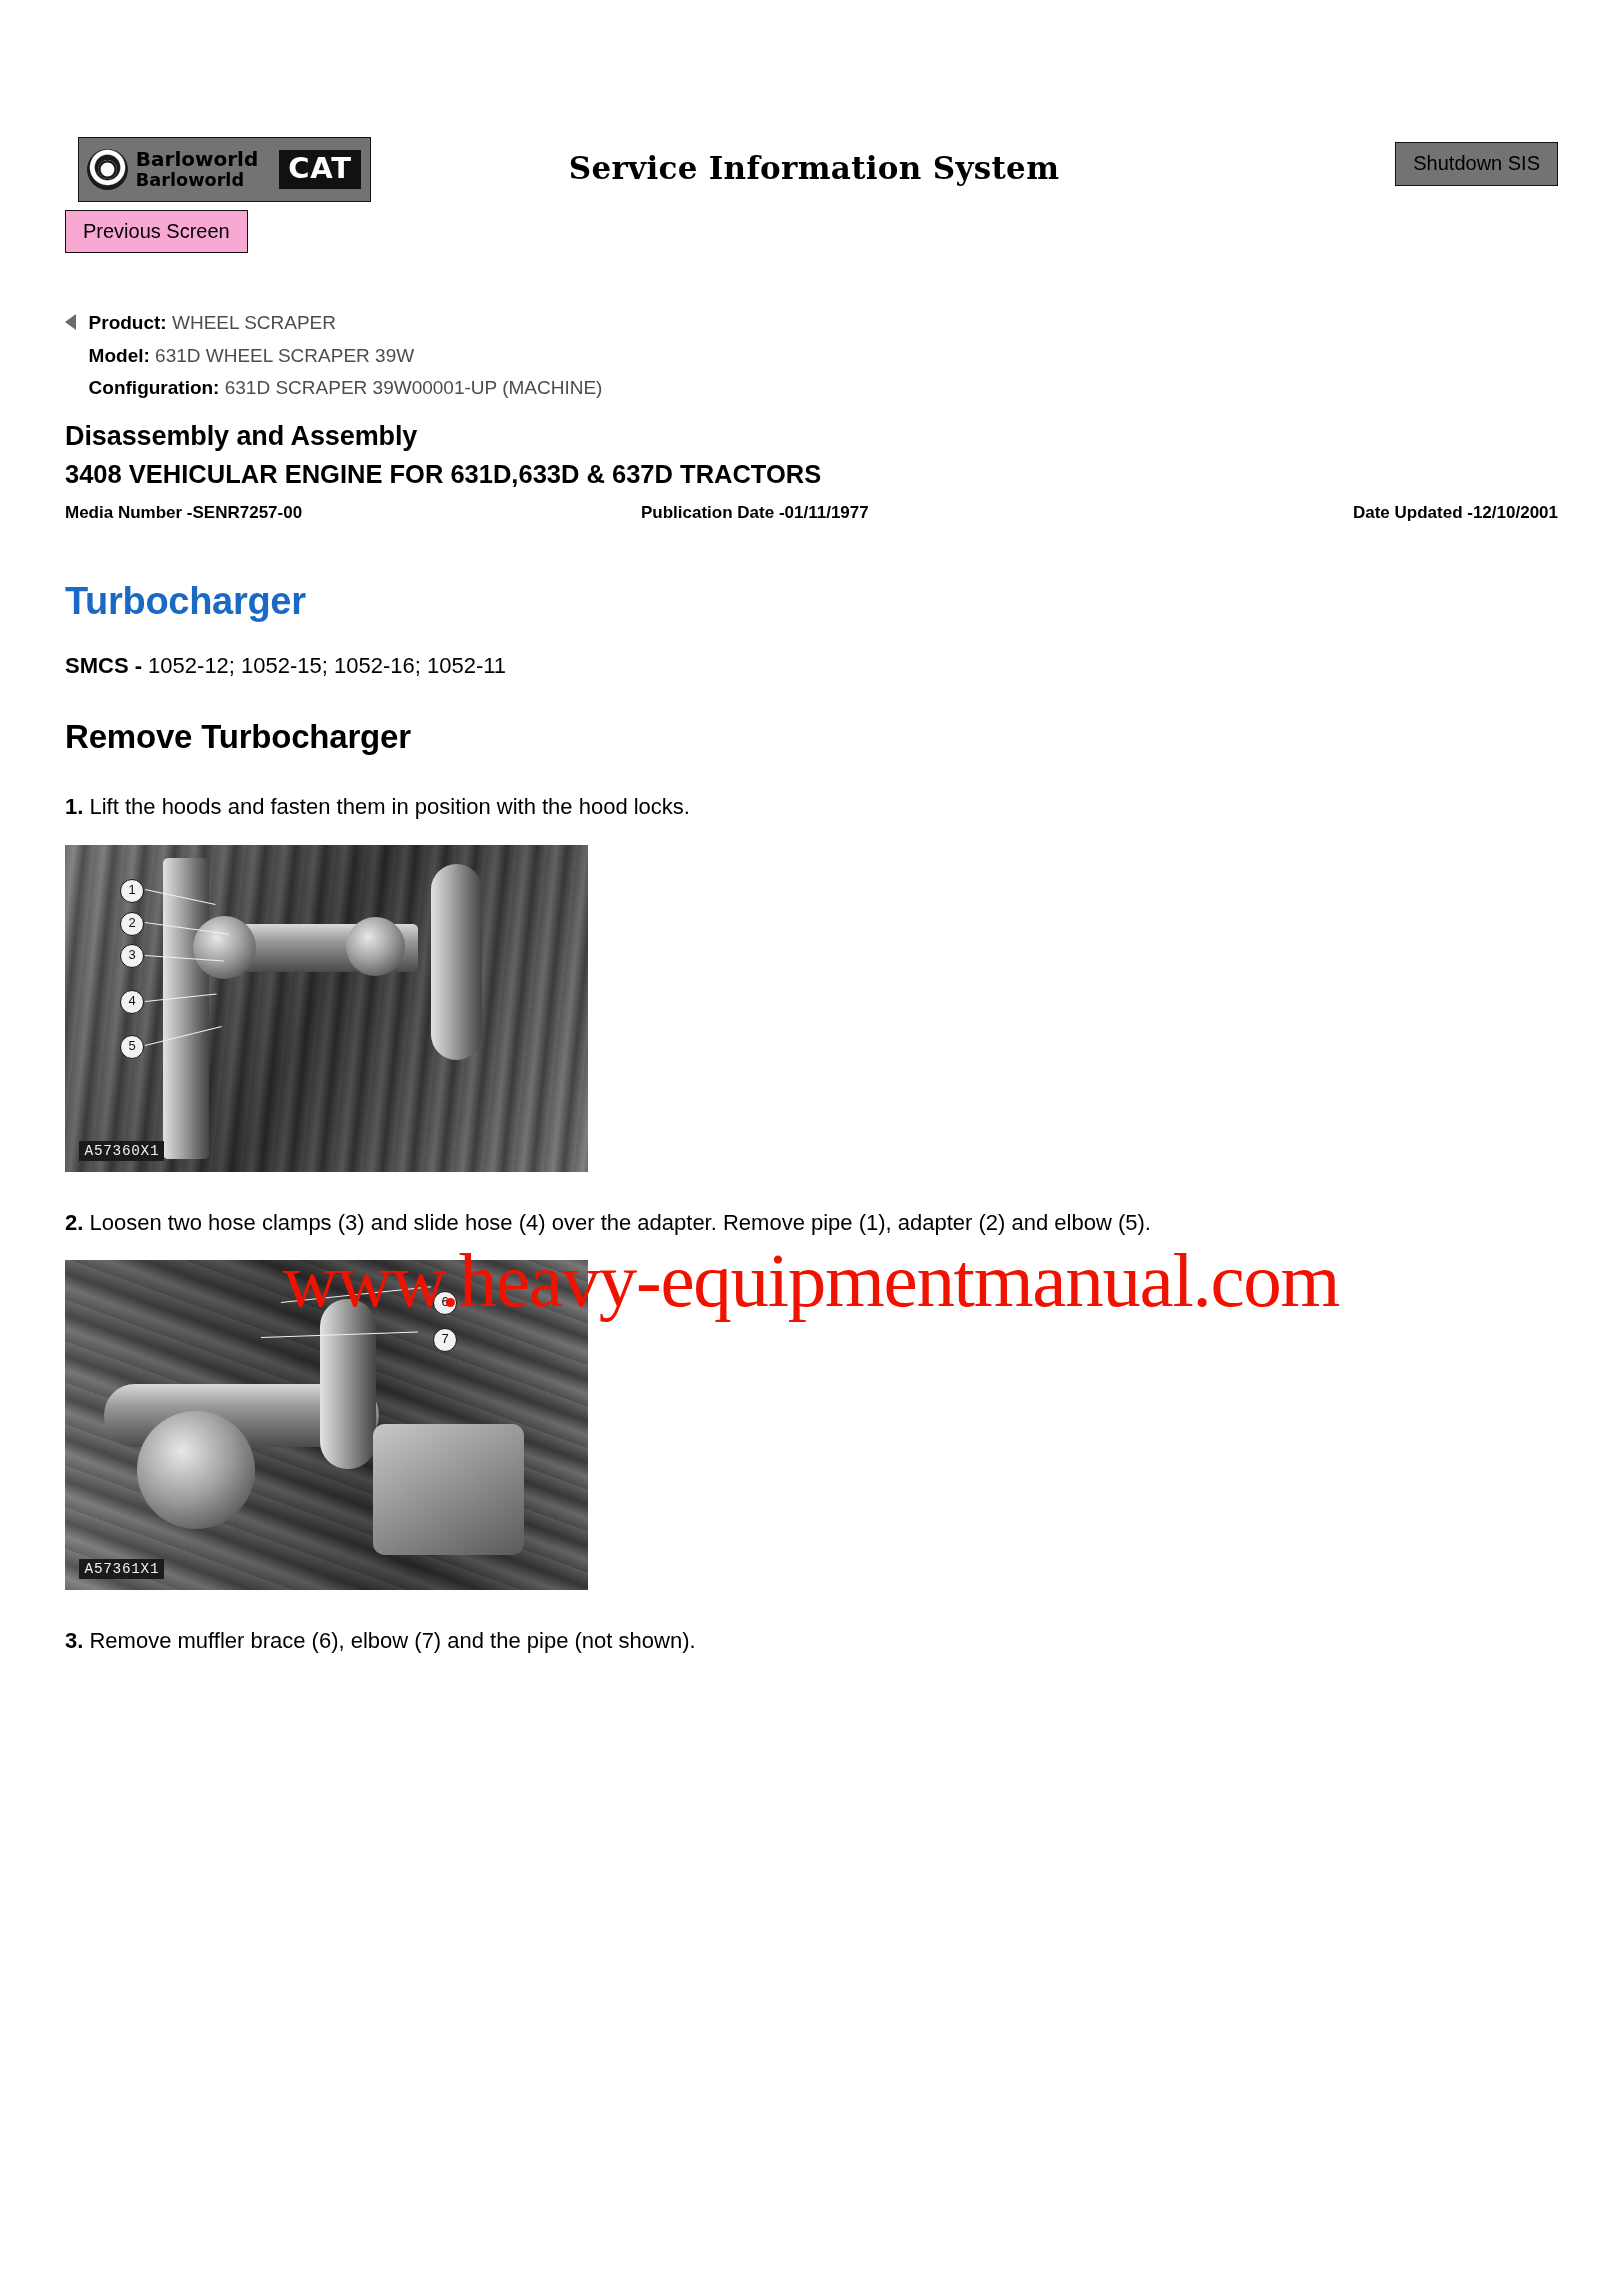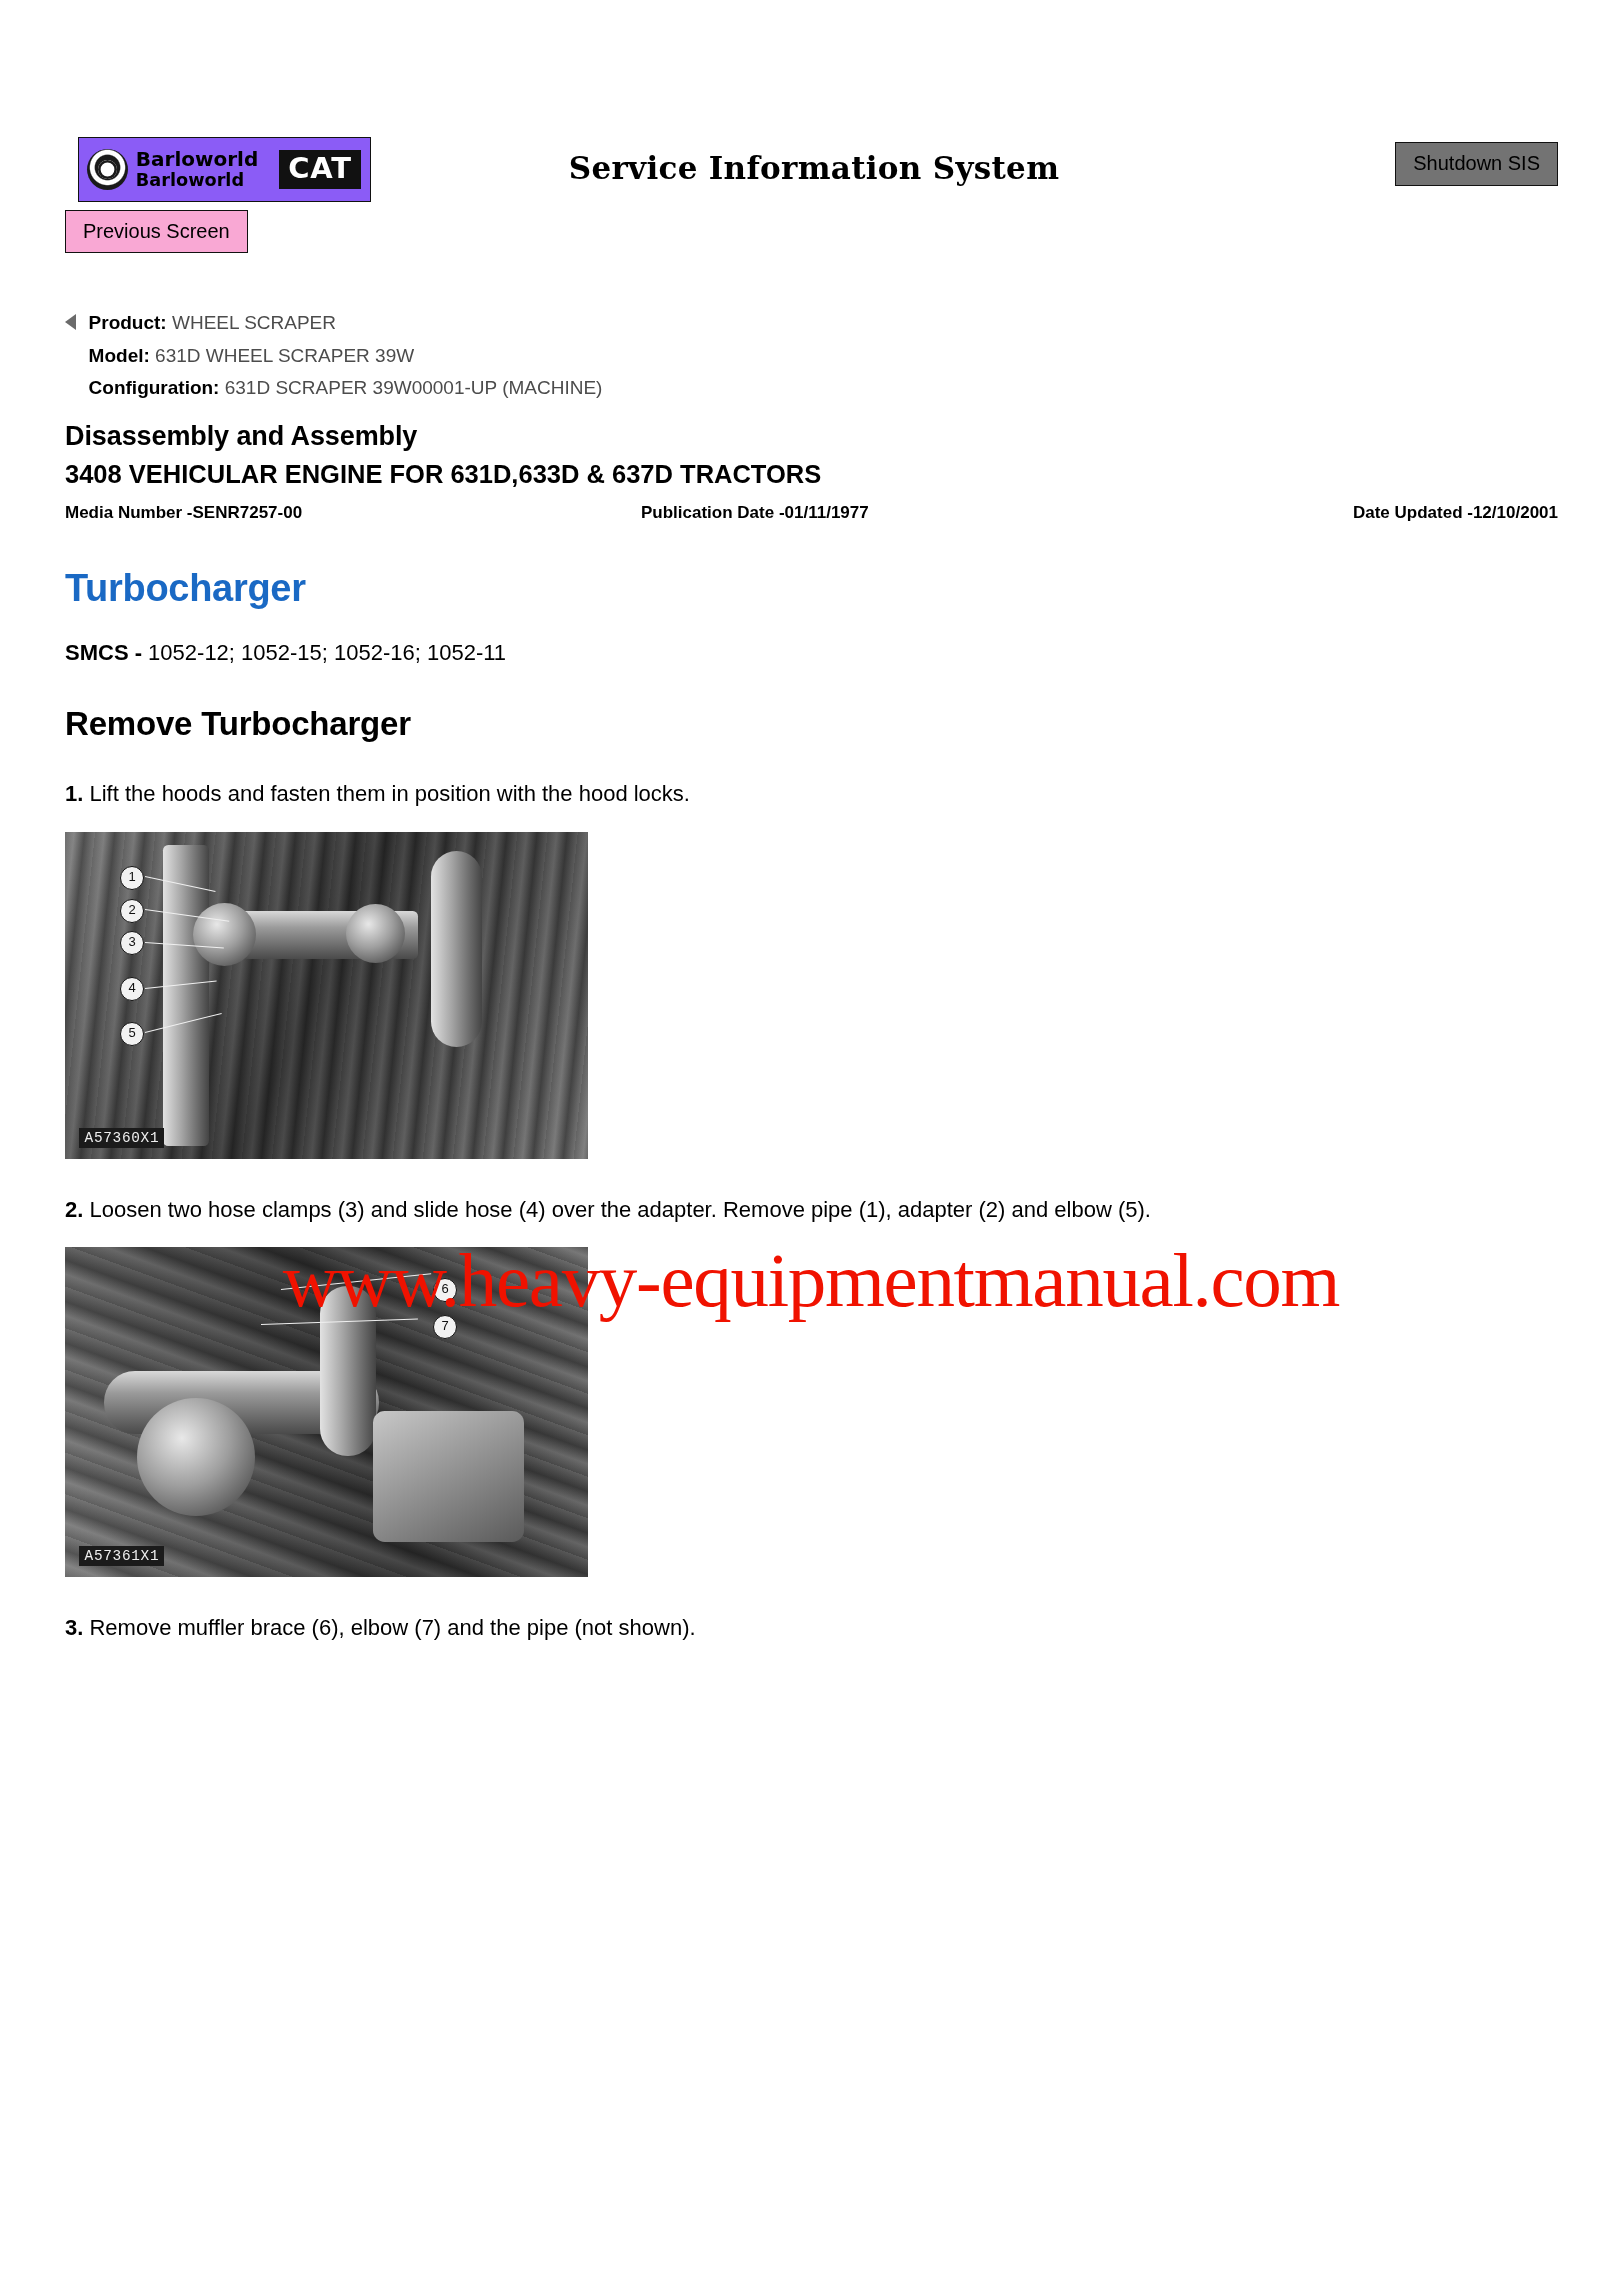--- a/index.html
+++ b/index.html
@@ -29,21 +29,21 @@
     height: 170px;
     margin-top: 137px;
   }
   .logo-box {
     position: absolute;
     left: 13px;
     top: 0px;
     width: 293px;
     height: 65px;
     border: 1.3px solid #111;
-    background: #8b5cf6;
+    background: #737373;
     display: flex;
     align-items: center;
     box-sizing: border-box;
   }
   .logo-cat-emblem {
     width: 41px;
     height: 41px;
     margin-left: 7.9px;
     border-radius: 50%;
     background: radial-gradient(circle at 50% 45%, #ffffff 0%, #ffffff 22%, #1a1a1a 26%, #1a1a1a 40%, #ffffff 44%, #ffffff 56%, #1a1a1a 60%, #1a1a1a 100%);
@@ -156,21 +156,21 @@
     display: flex;
     font-size: 17px;
     font-weight: bold;
     align-items: flex-end;
   }
   .meta-row .m1 { width: 576px; }
   .meta-row .m2 { width: 589px; }
   .meta-row .m3 { flex: 1; text-align: right; }
 
   .section-title {
-    margin-top: 44px;
+    margin-top: 57px;
     color: #1a69c4;
     font-size: 38px;
     font-weight: bold;
     letter-spacing: -0.3px;
   }
   .smcs {
     margin-top: 30px;
     font-size: 22px;
   }
   .smcs b { font-weight: bold; }

